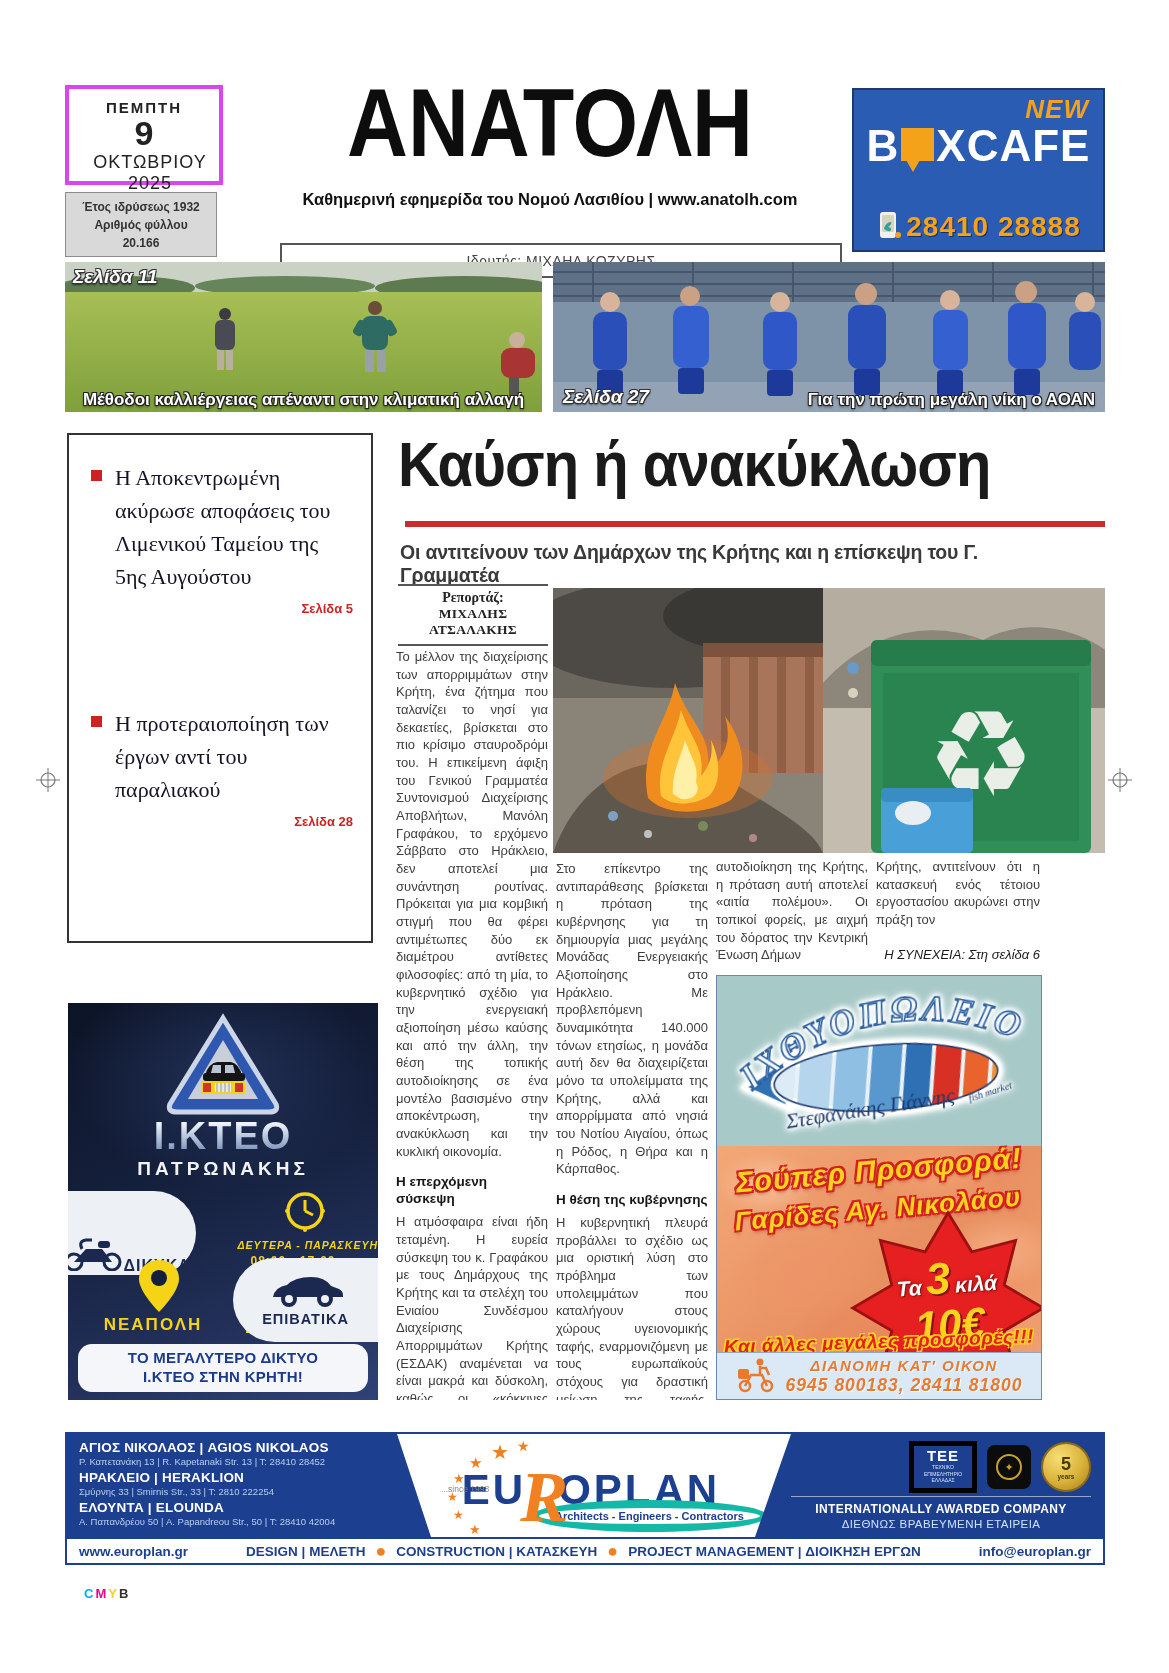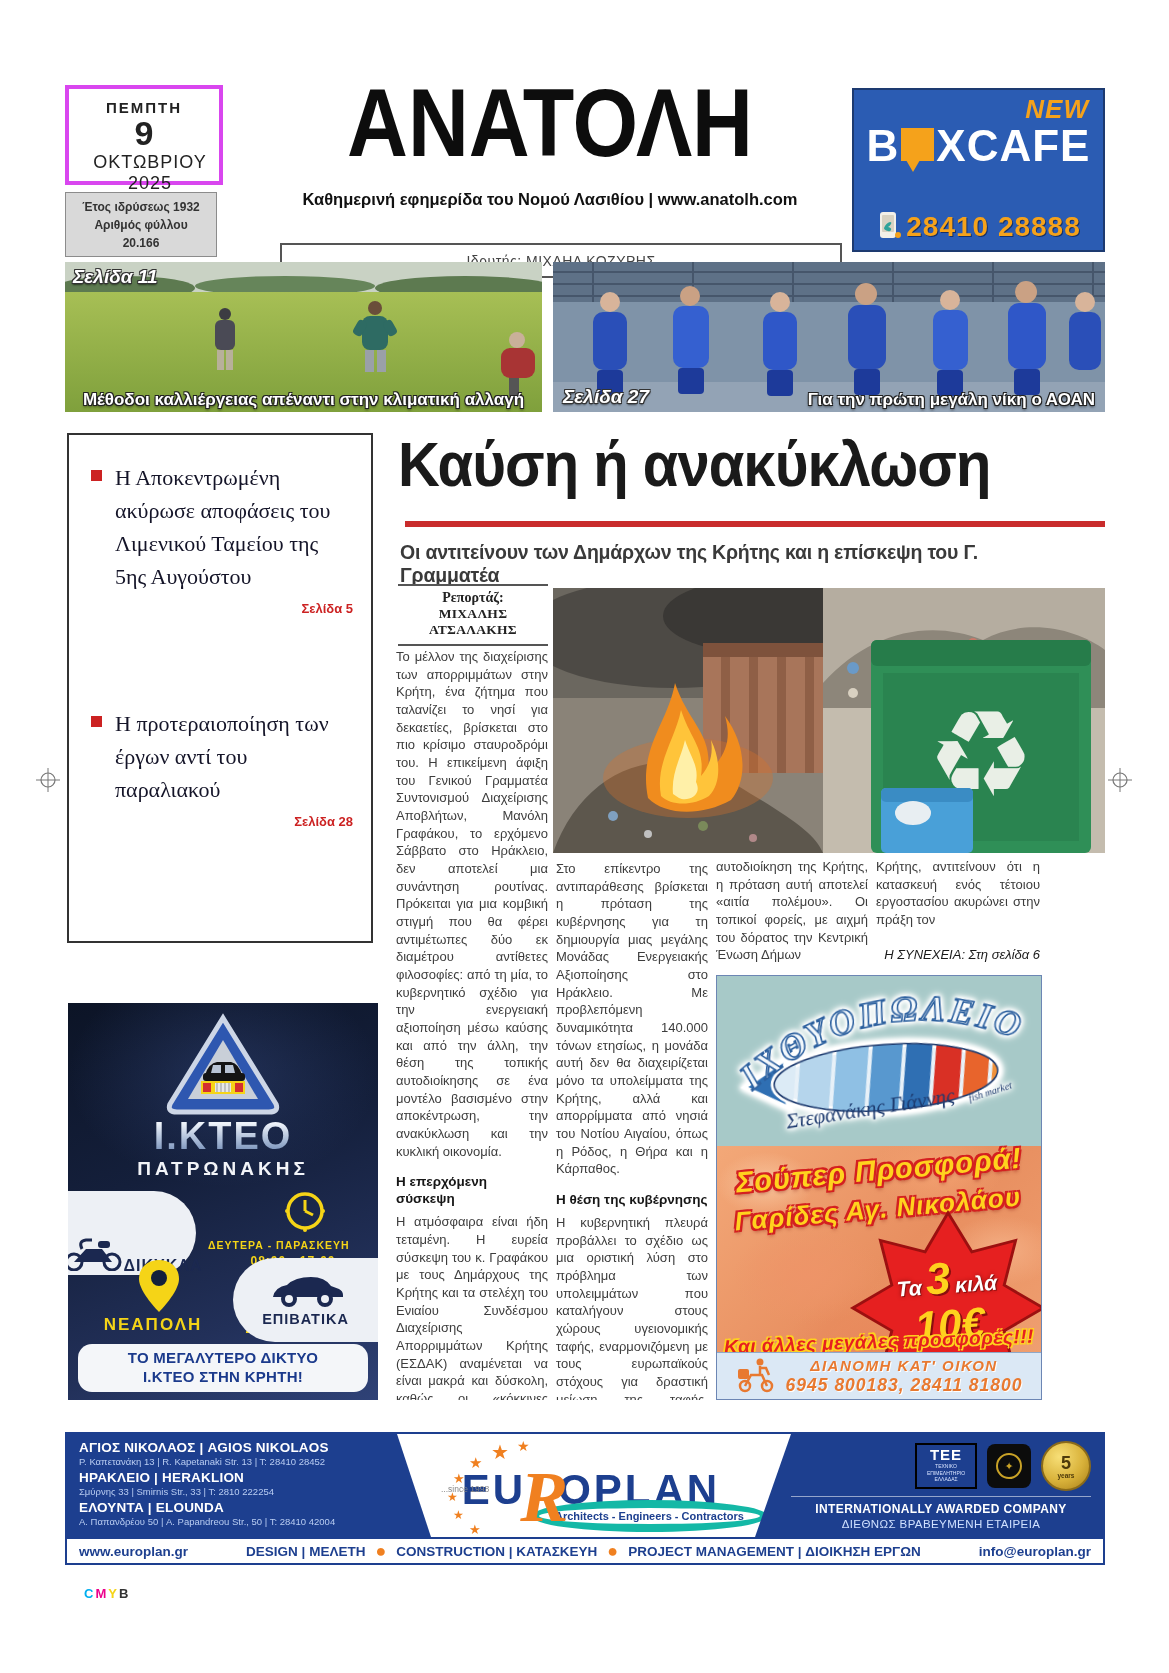--- a/index.html
+++ b/index.html
@@ -76,21 +76,21 @@
          background:radial-gradient(220px 160px at 50% 18%,#3d54925e,transparent 70%),
                     linear-gradient(160deg,#0c1426 0%,#141f3b 40%,#223059 75%,#2f4277 100%);}
   .ik-tri{position:absolute;left:95px;top:10px;}
   .ik-brand{position:absolute;left:0;top:112px;width:100%;text-align:center;font-size:38px;font-weight:bold;letter-spacing:2px;
             background:linear-gradient(#eef3fa 20%,#aebfd9 55%,#5e7bab);-webkit-background-clip:text;background-clip:text;color:transparent;}
   .ik-name{position:absolute;left:0;top:155px;width:100%;text-align:center;color:#f2f4f8;font-size:19px;font-weight:bold;letter-spacing:4px;}
   .ik-moto-pill{position:absolute;left:0;top:188px;width:128px;height:84px;background:#edf0f5;border-radius:0 42px 42px 0;
                 display:flex;flex-direction:row;align-items:flex-end;justify-content:center;}
   .ik-moto-label{color:#1b2850;font-weight:bold;font-size:16px;letter-spacing:1px;margin-top:2px;}
   .ik-clock{position:absolute;left:215px;top:186px;}
-  .ik-days{position:absolute;left:140px;top:236px;width:170px;text-align:left;color:#f5d417;font-weight:bold;font-size:10.5px;letter-spacing:1px;}
+  .ik-days{position:absolute;left:140px;top:236px;width:170px;text-align:right;color:#f5d417;font-weight:bold;font-size:10.5px;letter-spacing:1px;font-style:italic;}
   .ik-hours{position:absolute;left:140px;top:251px;width:170px;text-align:center;color:#f5d417;font-weight:bold;font-size:12px;letter-spacing:1px;}
   .ik-phone-ic{position:absolute;left:217px;top:272px;}
   .ik-phone{position:absolute;left:140px;top:318px;width:170px;text-align:center;color:#f5d417;font-weight:bold;font-size:13.5px;letter-spacing:2px;}
   .ik-pin{position:absolute;left:68px;top:255px;}
   .ik-city{position:absolute;left:10px;top:312px;width:150px;text-align:center;color:#f5d417;font-weight:bold;font-size:17px;letter-spacing:2px;}
   .ik-cars-pill{position:absolute;right:0;top:255px;width:145px;height:84px;background:#edf0f5;border-radius:42px 0 0 42px;
                 display:flex;flex-direction:column;align-items:center;justify-content:center;}
   .ik-cars-label{color:#1b2850;font-weight:bold;font-size:14.5px;letter-spacing:1px;}
   .ik-footer{position:absolute;left:10px;right:10px;bottom:8px;height:48px;background:#f4f6f9;border-radius:14px;
              display:flex;flex-direction:column;align-items:center;justify-content:center;
@@ -131,21 +131,21 @@
   
   .europlan{left:65px;top:1432px;width:1040px;height:133px;border:2px solid #1d3f8f;box-sizing:border-box;background:#fff;}
   .ep-left{position:absolute;left:0;top:0;width:370px;height:103px;background:#1d3f8f;
            clip-path:polygon(0 0,330px 0,364px 103px,0 103px);padding:6px 0 0 12px;box-sizing:border-box;}
   .ep-entry{margin-bottom:3px;}
   .ep-city{color:#fff;font-weight:bold;font-size:13.5px;letter-spacing:.2px;}
   .ep-addr{color:#b9cdf2;font-size:9.5px;margin-top:1px;}
   .ep-right{position:absolute;right:0;top:0;width:348px;height:103px;background:#1d3f8f;
             clip-path:polygon(36px 0,100% 0,100% 103px,0 103px);box-sizing:border-box;}
   .ep-badges{position:absolute;right:12px;top:7px;display:flex;gap:10px;align-items:center;}
-  .tee-box{width:58px;height:42px;border:2px solid #000000;text-align:center;color:#fff;}
+  .tee-box{width:58px;height:42px;border:5px solid #000000;text-align:center;color:#fff;}
   .tee-t{font-weight:bold;font-size:15px;letter-spacing:1px;margin-top:1px;}
   .tee-s{font-size:5px;line-height:1.3;color:#d6e2ff;}
   .black-badge{width:44px;height:44px;background:#0c0c0c;border-radius:8px;display:flex;align-items:center;justify-content:center;}
   .bb-emblem{width:22px;height:22px;border:2px solid #c9a227;border-radius:50%;display:flex;align-items:center;justify-content:center;
              color:#c9a227;font-size:11px;}
   .gold-badge{width:46px;height:46px;border-radius:50%;background:radial-gradient(circle at 35% 30%,#f7df77,#d9b23a 55%,#a87e18);
               border:2px solid #8a6a1a;display:flex;flex-direction:column;align-items:center;justify-content:center;color:#4d3a0a;}
   .gb-num{font-weight:bold;font-size:18px;line-height:1;}
   .gb-lbl{font-size:6.5px;font-weight:bold;}
   .ep-award{position:absolute;right:12px;top:62px;width:300px;border-top:1px solid #ffffff88;padding-top:5px;text-align:center;}

